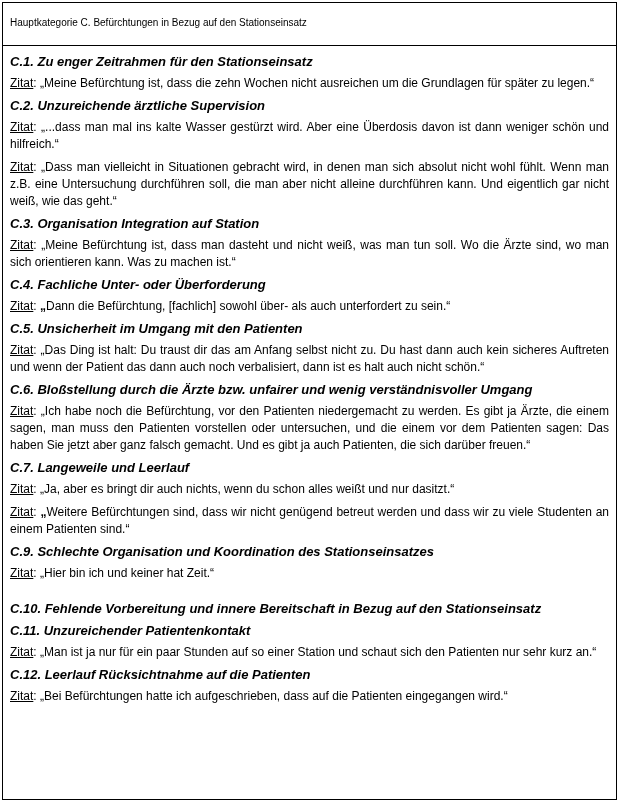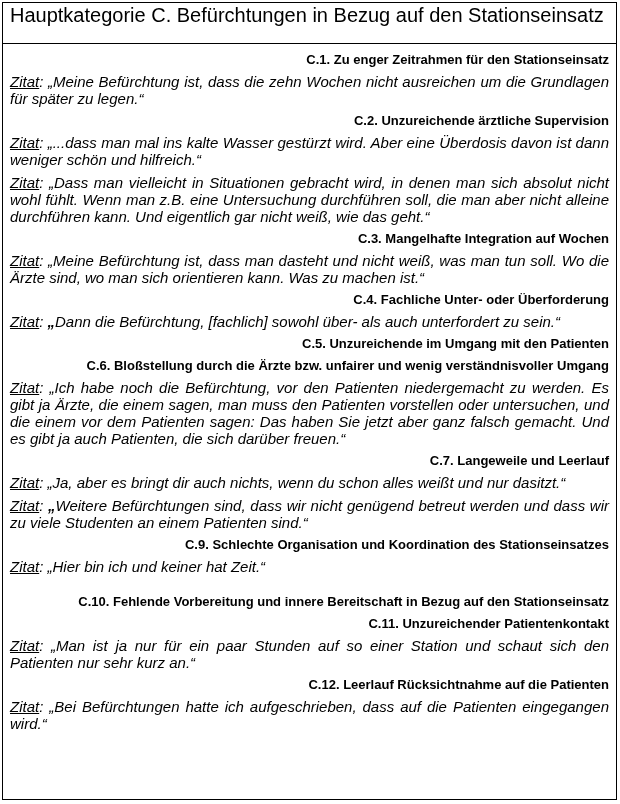--- a/index.html
+++ b/index.html
@@ -15,68 +15,69 @@
     box-sizing: border-box;
   }
   .doc {
     margin: 2px 3px 2px 2px;
     border: 1px solid #000000;
     background: #ffffff;
     min-height: 798px;
     box-sizing: border-box;
   }
   .doc-title {
-    font-size: 20px;
+    font-size: 10px;
     line-height: 18px;
-    padding: 3px 7px 19px 7px;
+    padding: 3px 7px 13px 7px;
     border-bottom: 1px solid #000000;
+    margin-top: 8px;
   }
   .doc-body {
     padding: 2px 7px 6px 7px;
   }
   .sec-heading {
     font-size: 13px;
     line-height: 16px;
     font-weight: bold;
+    font-style: italic;
     margin: 6px 0 5px 0;
-    text-align: right;
   }
   .sec-heading.extra {
     margin-top: 19px;
   }
   .quote {
-    font-size: 15px;
+    font-size: 12px;
     line-height: 17px;
     text-align: justify;
     margin: 0 0 6px 0;
-    font-style: italic;
   }
   .quote .lbl {
     text-decoration: underline;
   }
   .quote b.open {
     font-weight: bold;
   }
 </style>
 </head>
 <body>
 
 <div class="doc">
   <div class="doc-title">Hauptkategorie C. Befürchtungen in Bezug auf den Stationseinsatz</div>
   <div class="doc-body">
       <div class="sec-heading">C.1. Zu enger Zeitrahmen für den Stationseinsatz</div>
       <p class="quote"><span class="lbl">Zitat</span>: „Meine Befürchtung ist, dass die zehn Wochen nicht ausreichen um die Grundlagen für später zu legen.“</p>
       <div class="sec-heading">C.2. Unzureichende ärztliche Supervision</div>
       <p class="quote"><span class="lbl">Zitat</span>: „...dass man mal ins kalte Wasser gestürzt wird. Aber eine Überdosis davon ist dann weniger schön und hilfreich.“</p>
       <p class="quote"><span class="lbl">Zitat</span>: „Dass man vielleicht in Situationen gebracht wird, in denen man sich absolut nicht wohl fühlt. Wenn man z.B. eine Untersuchung durchführen soll, die man aber nicht alleine durchführen kann. Und eigentlich gar nicht weiß, wie das geht.“</p>
-      <div class="sec-heading">C.3. Mangelhafte Integration auf Wochen</div>
+      <div class="sec-heading">C.3. Organisation Integration auf Station</div>
       <p class="quote"><span class="lbl">Zitat</span>: „Meine Befürchtung ist, dass man dasteht und nicht weiß, was man tun soll. Wo die Ärzte sind, wo man sich orientieren kann. Was zu machen ist.“</p>
       <div class="sec-heading">C.4. Fachliche Unter- oder Überforderung</div>
       <p class="quote"><span class="lbl">Zitat</span>: <b class="open">„</b>Dann die Befürchtung, [fachlich] sowohl über- als auch unterfordert zu sein.“</p>
-      <div class="sec-heading">C.5. Unzureichende im Umgang mit den Patienten</div>
+      <div class="sec-heading">C.5. Unsicherheit im Umgang mit den Patienten</div>
+      <p class="quote"><span class="lbl">Zitat</span>: „Das Ding ist halt: Du traust dir das am Anfang selbst nicht zu. Du hast dann auch kein sicheres Auftreten und wenn der Patient das dann auch noch verbalisiert, dann ist es halt auch nicht schön.“</p>
       <div class="sec-heading">C.6. Bloßstellung durch die Ärzte bzw. unfairer und wenig verständnisvoller Umgang</div>
       <p class="quote"><span class="lbl">Zitat</span>: „Ich habe noch die Befürchtung, vor den Patienten niedergemacht zu werden. Es gibt ja Ärzte, die einem sagen, man muss den Patienten vorstellen oder untersuchen, und die einem vor dem Patienten sagen: Das haben Sie jetzt aber ganz falsch gemacht. Und es gibt ja auch Patienten, die sich darüber freuen.“</p>
       <div class="sec-heading">C.7. Langeweile und Leerlauf</div>
       <p class="quote"><span class="lbl">Zitat</span>: „Ja, aber es bringt dir auch nichts, wenn du schon alles weißt und nur dasitzt.“</p>
       <p class="quote"><span class="lbl">Zitat</span>: <b class="open">„</b>Weitere Befürchtungen sind, dass wir nicht genügend betreut werden und dass wir zu viele Studenten an einem Patienten sind.“</p>
       <div class="sec-heading">C.9. Schlechte Organisation und Koordination des Stationseinsatzes</div>
       <p class="quote"><span class="lbl">Zitat</span>: „Hier bin ich und keiner hat Zeit.“</p>
       <div class="sec-heading extra">C.10. Fehlende Vorbereitung und innere Bereitschaft in Bezug auf den Stationseinsatz</div>
       <div class="sec-heading">C.11. Unzureichender Patientenkontakt</div>
       <p class="quote"><span class="lbl">Zitat</span>: „Man ist ja nur für ein paar Stunden auf so einer Station und schaut sich den Patienten nur sehr kurz an.“</p>

